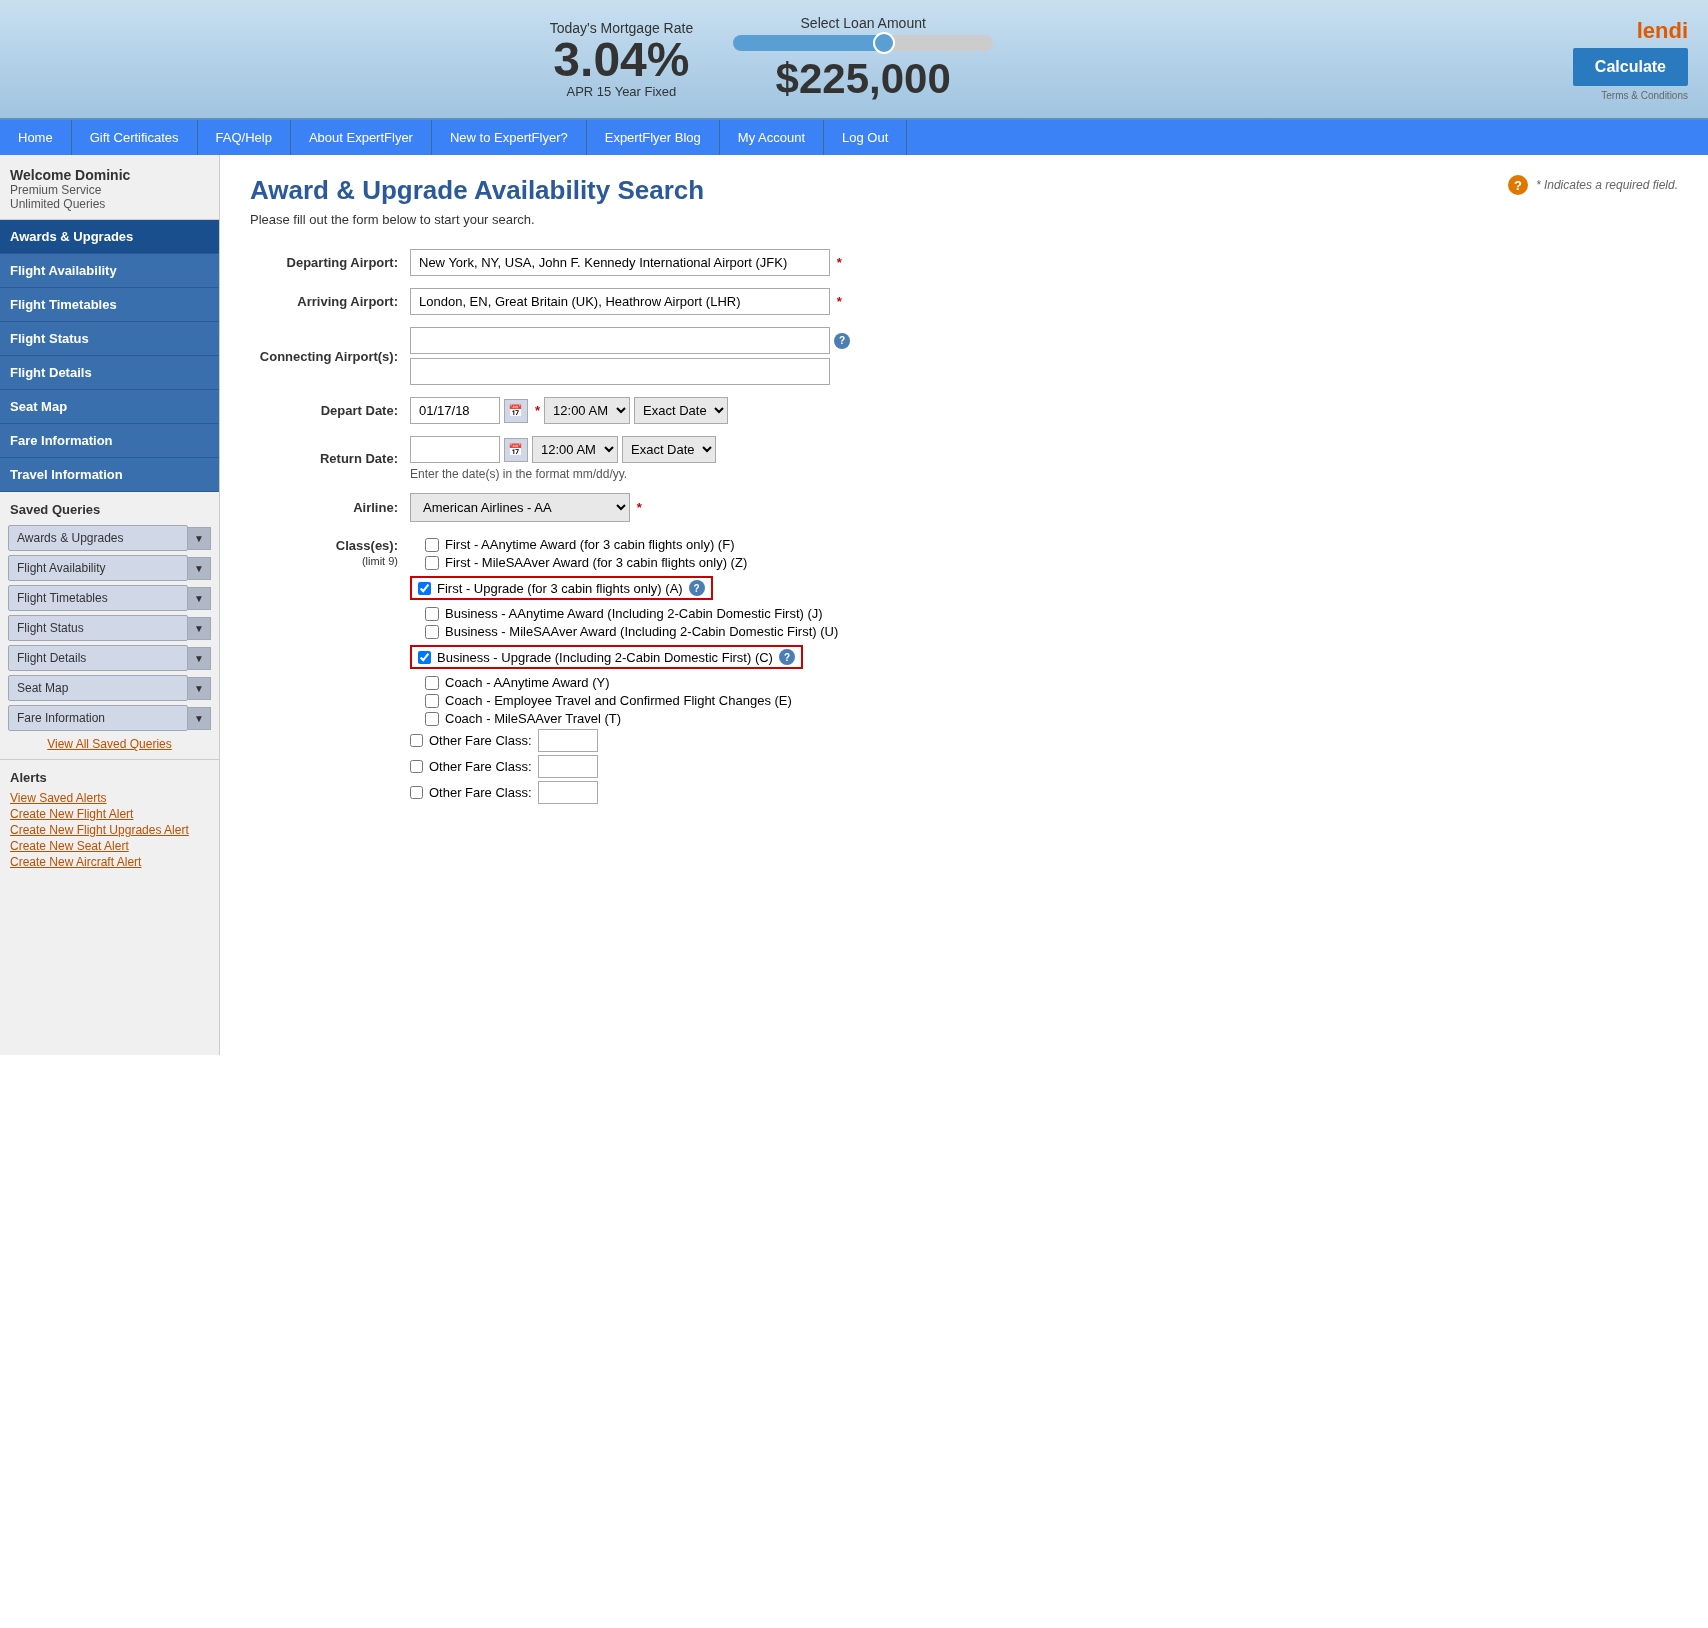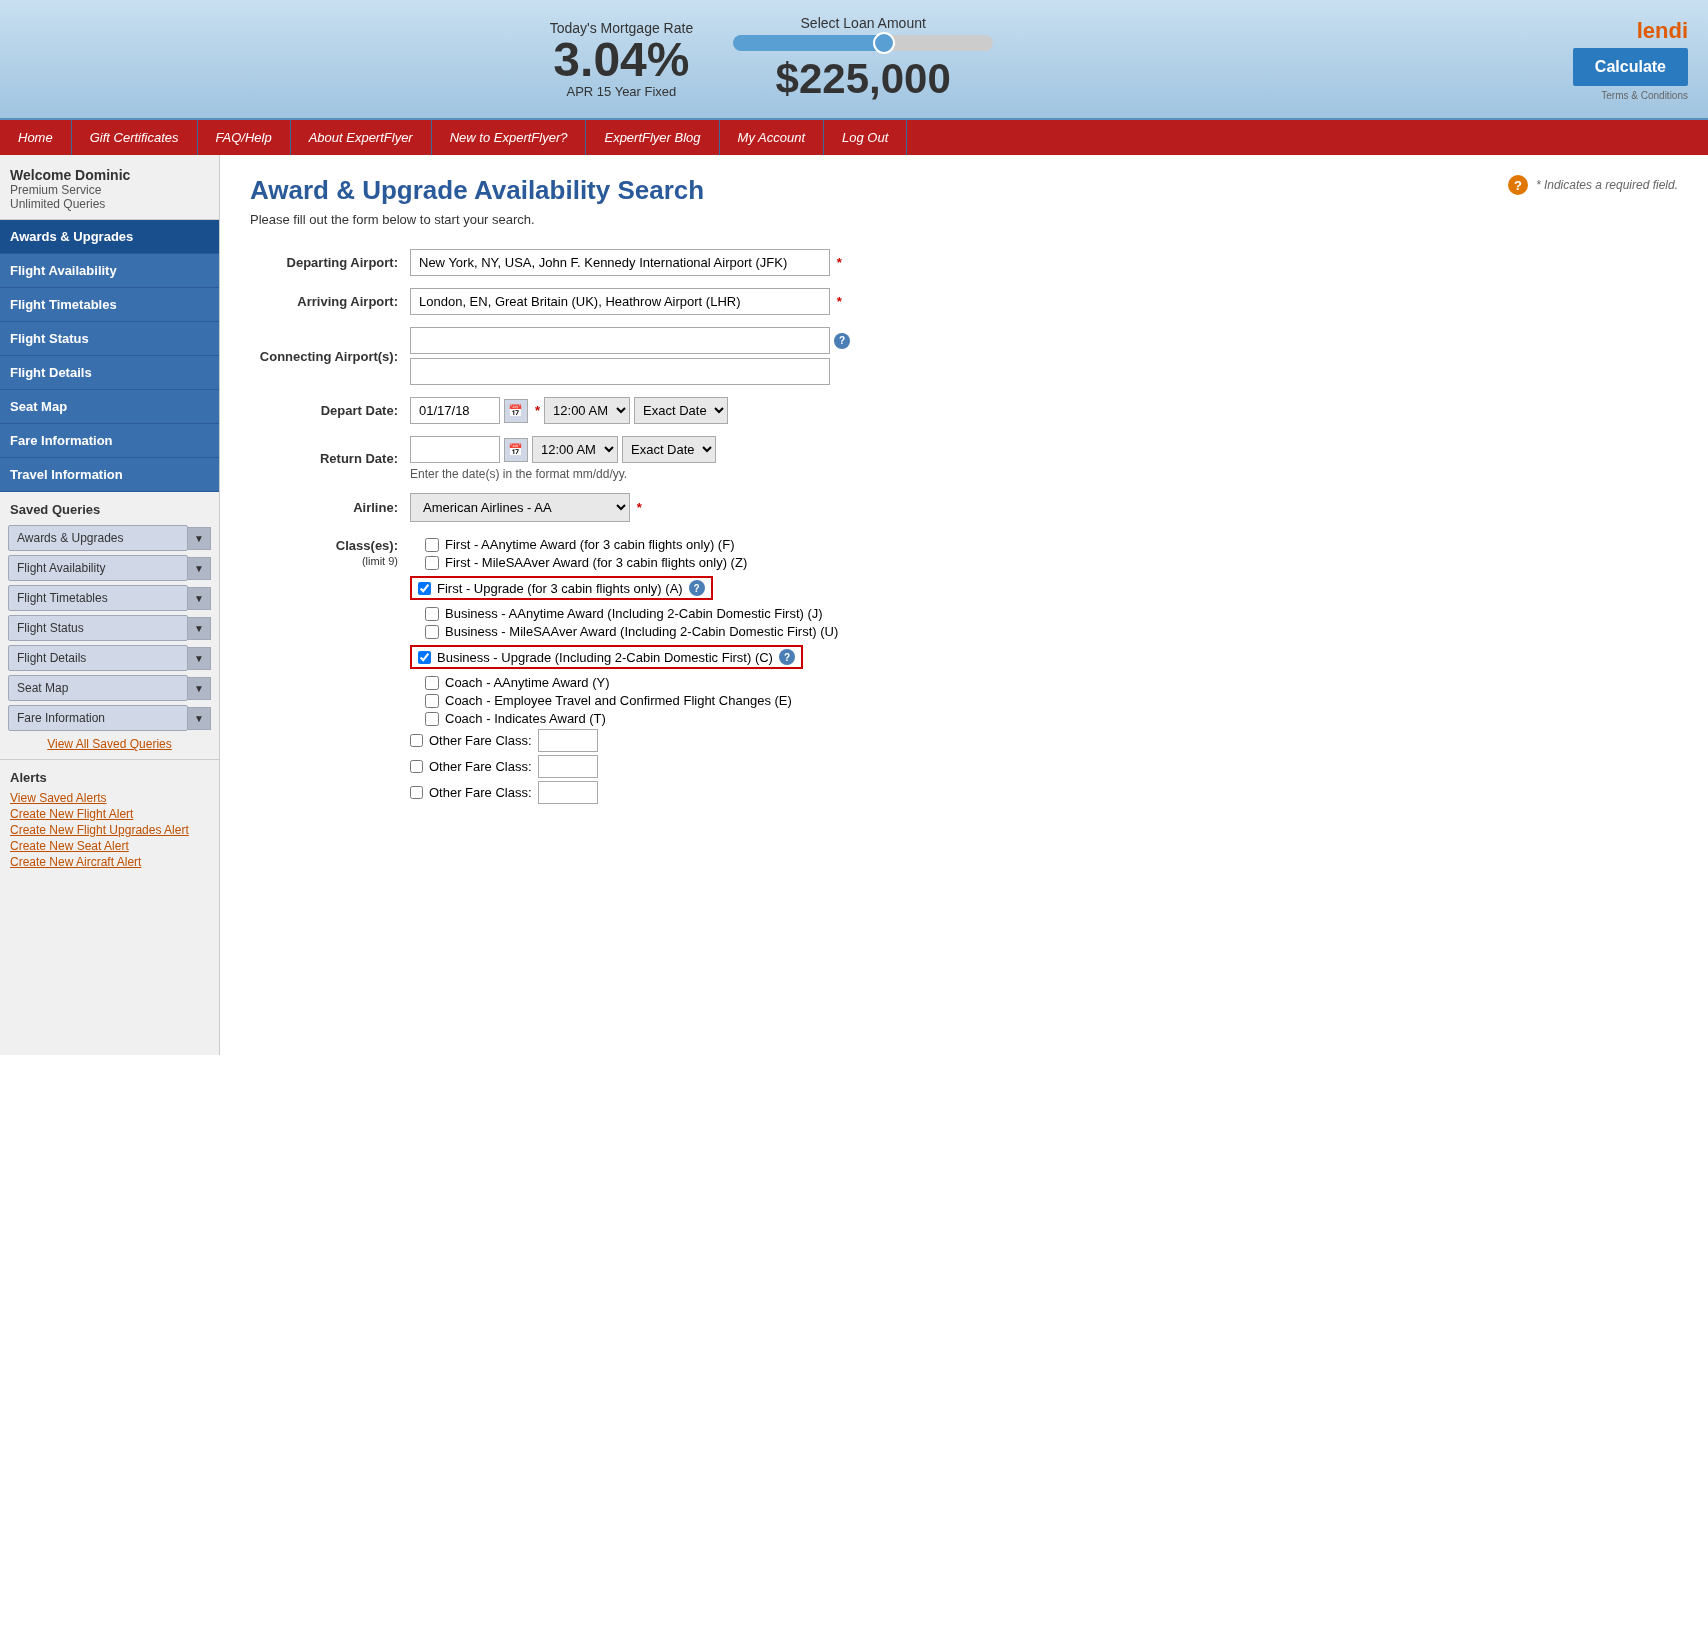--- a/index.html
+++ b/index.html
@@ -65,24 +65,23 @@
       padding: 10px 22px;
       font-size: 16px;
       font-weight: bold;
       cursor: pointer;
       border-radius: 2px;
     }
     .terms { font-size: 10px; color: #666; }
 
     
     .nav-bar {
-      background: #b91c1c;
-      display: flex;
-      align-items: center;
-      font-style: italic;
+      background: #3b82f6;
+      display: flex;
+      align-items: center;
     }
     .nav-item {
       color: #fff;
       padding: 10px 18px;
       cursor: pointer;
       font-size: 13px;
       white-space: nowrap;
       border-right: 1px solid #3a6a9a;
     }
 
@@ -571,21 +570,21 @@
 
           
           <div class="checkbox-row">
             <input type="checkbox" style="">
             <span>Coach - Employee Travel and Confirmed Flight Changes (E)</span>
           </div>
 
           
           <div class="checkbox-row">
             <input type="checkbox" style="">
-            <span>Coach - Indicates Award (T)</span>
+            <span>Coach - MileSAAver Travel (T)</span>
           </div>
 
           
           <div class="other-fare-row">
             <input type="checkbox" style="">
             <span>Other Fare Class:</span>
             <input type="text" class="fare-input" value="" style="">
           </div>
           <div class="other-fare-row">
             <input type="checkbox" style="">

